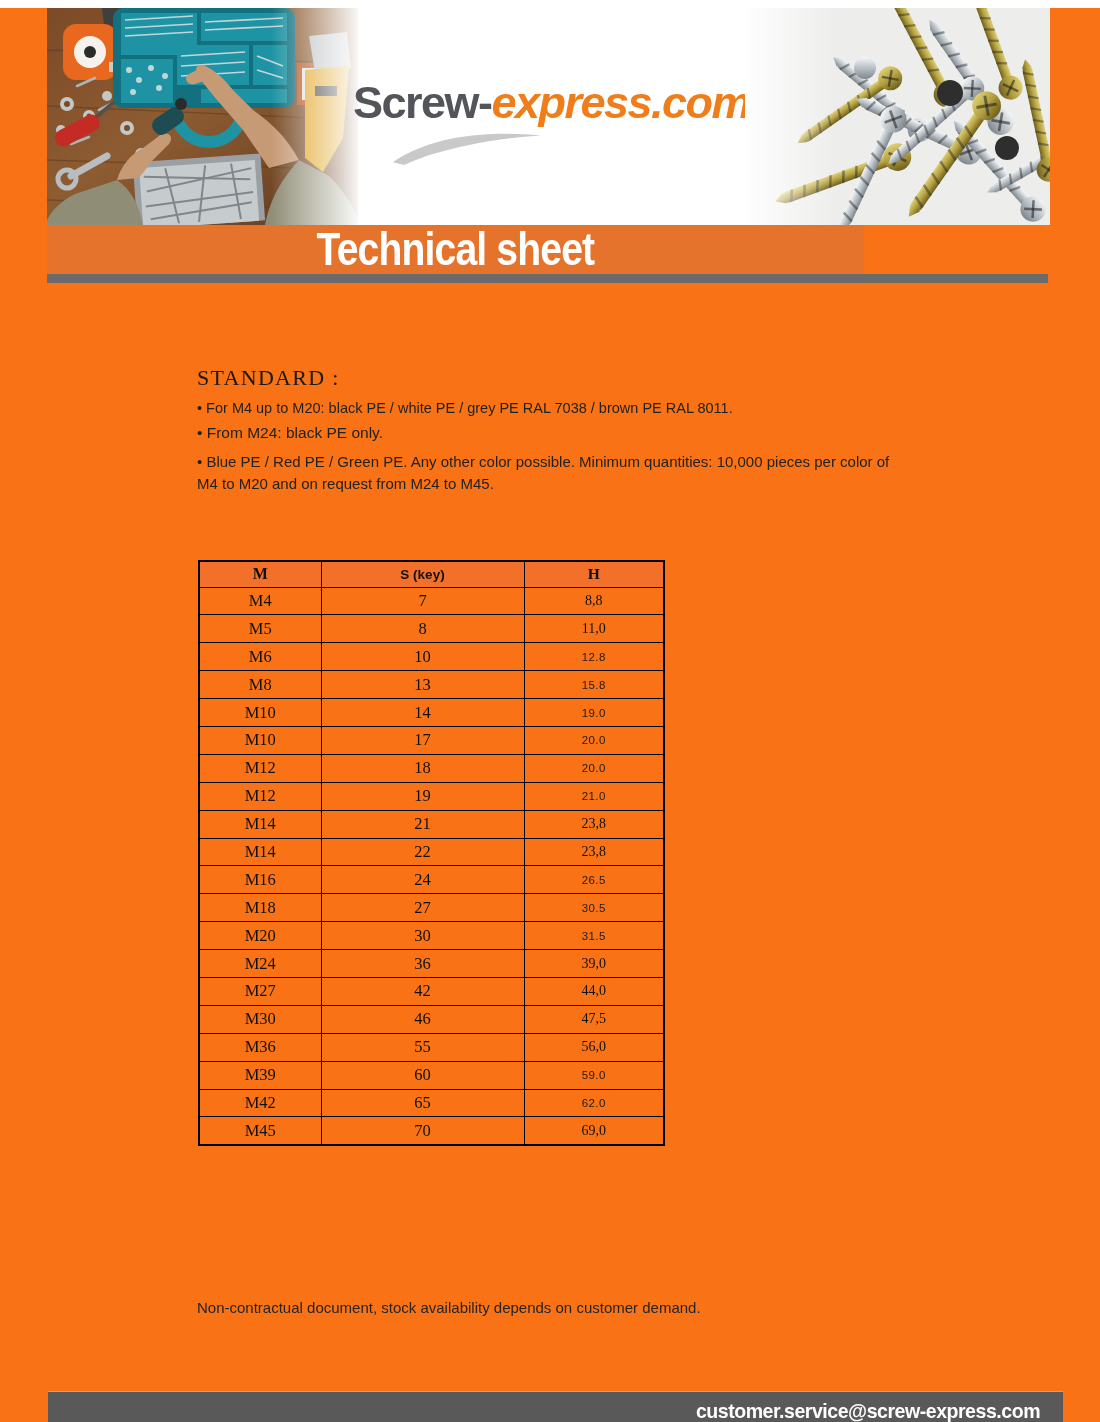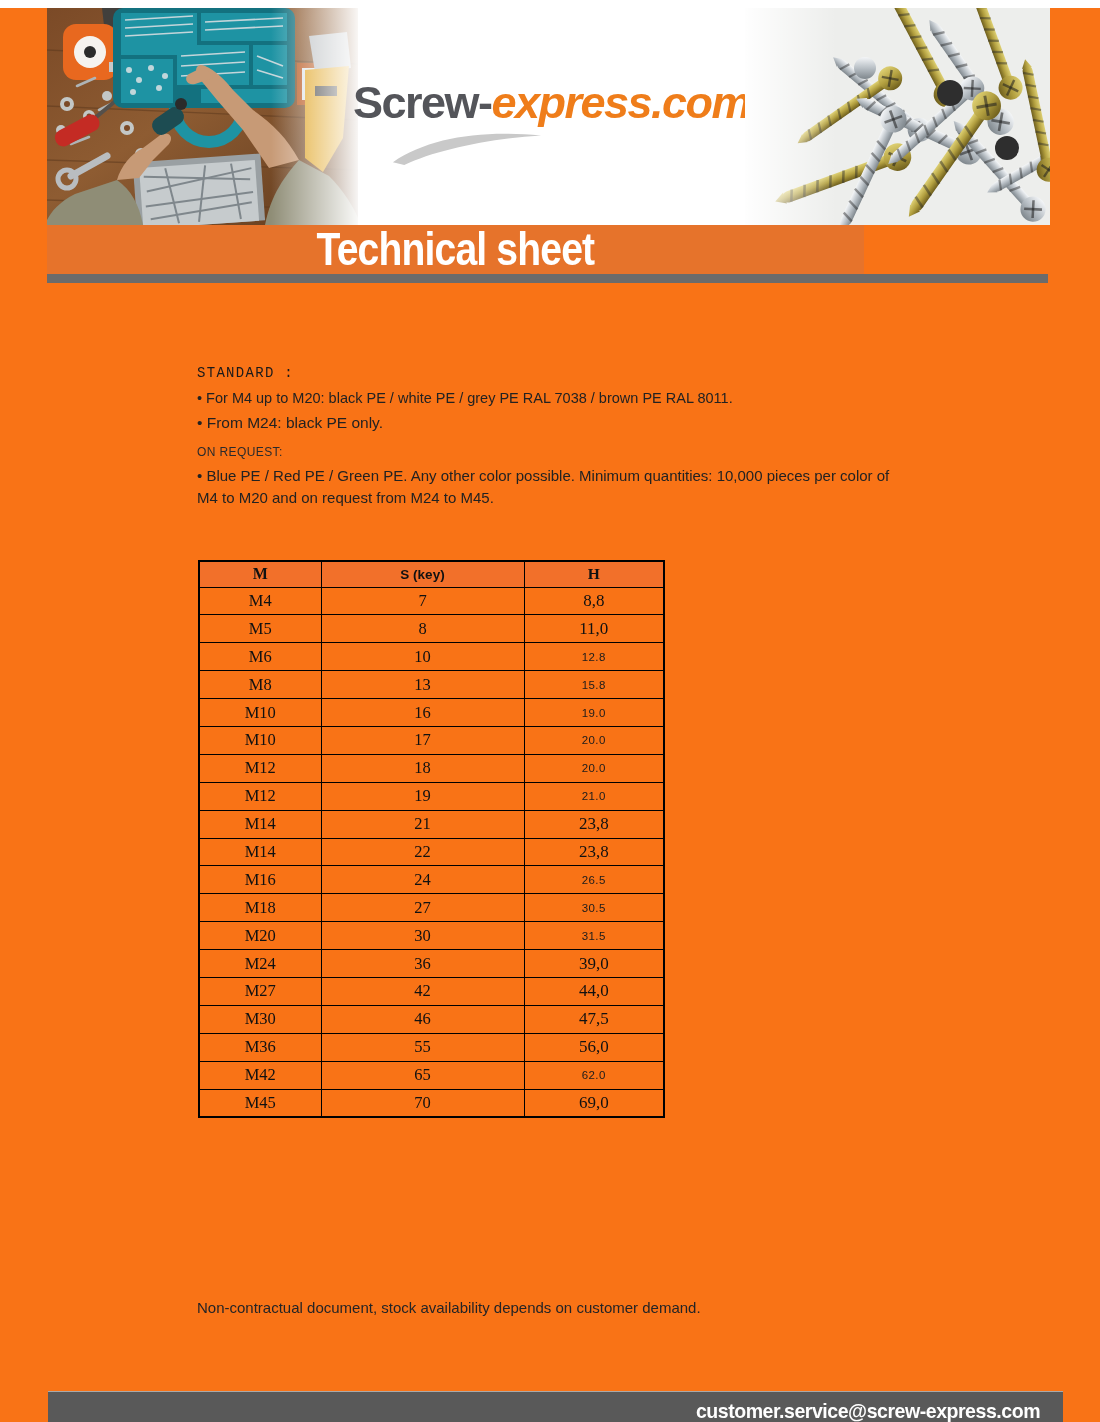--- a/index.html
+++ b/index.html
@@ -27,21 +27,21 @@
   .logo-swoosh{width:158px;height:38px;align-self:flex-start;margin-left:30px;margin-top:2px;}
 
   .banner{position:absolute;left:47px;top:217px;width:817px;height:49px;background:var(--banner-orange);
     display:flex;align-items:center;justify-content:center;}
   .banner-title{color:#fff;font-weight:bold;font-size:46px;letter-spacing:-1px;transform:scaleX(.85);
     line-height:49px;white-space:nowrap;}
   .gray-strip{position:absolute;left:47px;top:266px;width:1001px;height:9px;background:var(--strip-gray);}
 
   
   .standard-block{position:absolute;left:197px;top:357px;width:715px;color:#1c1c1e;}
-  .standard-heading{font-family:Liberation Mono, monospace;font-size:14px;letter-spacing:1.3px;color:#19191b;}
+  .standard-heading{font-family:Liberation Serif, serif;font-size:22px;letter-spacing:1.3px;color:#19191b;}
   .standard-bullet-1{margin-top:7px;font-size:14.5px;line-height:21px;color:#222;}
   .standard-bullet-2{margin-top:2px;font-size:15.5px;line-height:23px;color:#222;}
 
   .request-block{position:absolute;left:197px;top:437px;width:698px;color:#1c1c1e;}
   .request-heading{font-size:12px;letter-spacing:.4px;color:#2a2a2c;}
   .request-bullet{margin-top:6px;font-size:15px;line-height:22px;color:#222;}
 
   
   .spec-table{position:absolute;left:198px;top:552px;width:465px;border-collapse:collapse;
     border:2px solid #000;table-layout:fixed;}
@@ -49,21 +49,21 @@
   .spec-table col.c-s{width:203px;}
   .spec-table col.c-h{width:140px;}
   .spec-table th{background:var(--table-orange);border:1px solid #000;height:26px;
     text-align:center;vertical-align:middle;font-weight:bold;color:#111;}
   .spec-table th.th-m{font-family:"Liberation Serif",serif;font-weight:bold;font-size:16px;}
   .spec-table th.th-s{font-family:"Liberation Sans",sans-serif;font-size:13.5px;}
   .spec-table th.th-h{font-family:"Liberation Serif",serif;font-size:15.5px;}
   .spec-table td{border:1px solid #000;height:27.9px;text-align:center;vertical-align:middle;
     font-family:"Liberation Serif",serif;font-size:16.5px;color:#111;}
   .spec-table td.h-sans{font-family:"Liberation Sans",sans-serif;font-size:11.5px;letter-spacing:.4px;color:#1c1c1c;}
-  .spec-table td.h-serif{font-size:17px;}
+  .spec-table td.h-serif{font-size:14px;}
 
   
   .note{position:absolute;left:197px;top:1291px;font-size:15px;color:#242426;}
   .bottom-bar{position:absolute;left:48px;top:1383px;width:1015px;height:39px;background:var(--bottom-gray);
     border-top:1px solid #a9a9a9;display:flex;align-items:center;justify-content:flex-end;padding-right:23px;}
   .bottom-email{color:#fff;font-weight:bold;font-size:21px;letter-spacing:-.5px;transform:scaleX(.93);
     transform-origin:right center;white-space:nowrap;}
 </style>
 </head>
 <body>
@@ -264,21 +264,20 @@
   </div>
   <div class="gray-strip"></div>
 
   <div class="standard-block">
     <div class="standard-heading">STANDARD :</div>
     <div class="standard-bullet-1">• For M4 up to M20: black PE / white PE / grey PE RAL 7038 / brown PE RAL 8011.</div>
     <div class="standard-bullet-2">• From M24: black PE only.</div>
   </div>
 
   <div class="request-block">
-    <div class="request-heading">ON REQUEST:</div>
     <div class="request-bullet">• Blue PE / Red PE / Green PE. Any other color possible. Minimum quantities: 10,000 pieces per color of M4 to M20 and on request from M24 to M45.</div>
   </div>
 
   <table class="spec-table">
     <colgroup>
         <col class="c-m">
         <col class="c-s">
         <col class="c-h">
       </colgroup>
     <thead>
@@ -304,21 +303,21 @@
           <td>10</td>
           <td class="h-sans">12.8</td>
         </tr>
         <tr>
           <td>M8</td>
           <td>13</td>
           <td class="h-sans">15.8</td>
         </tr>
         <tr>
           <td>M10</td>
-          <td>16</td>
+          <td>14</td>
           <td class="h-sans">19.0</td>
         </tr>
         <tr>
           <td>M10</td>
           <td>17</td>
           <td class="h-sans">20.0</td>
         </tr>
         <tr>
           <td>M12</td>
           <td>18</td>
@@ -368,20 +367,25 @@
           <td>M30</td>
           <td>46</td>
           <td class="h-serif">47,5</td>
         </tr>
         <tr>
           <td>M36</td>
           <td>55</td>
           <td class="h-serif">56,0</td>
         </tr>
         <tr>
+          <td>M39</td>
+          <td>60</td>
+          <td class="h-sans">59.0</td>
+        </tr>
+        <tr>
           <td>M42</td>
           <td>65</td>
           <td class="h-sans">62.0</td>
         </tr>
         <tr>
           <td>M45</td>
           <td>70</td>
           <td class="h-serif">69,0</td>
         </tr>
       </tbody>

